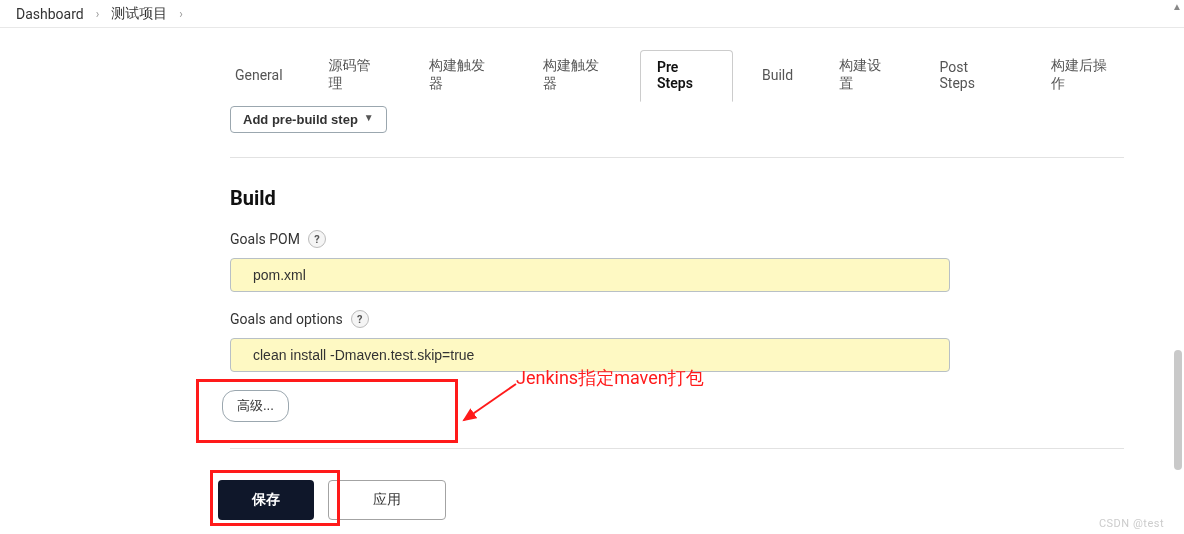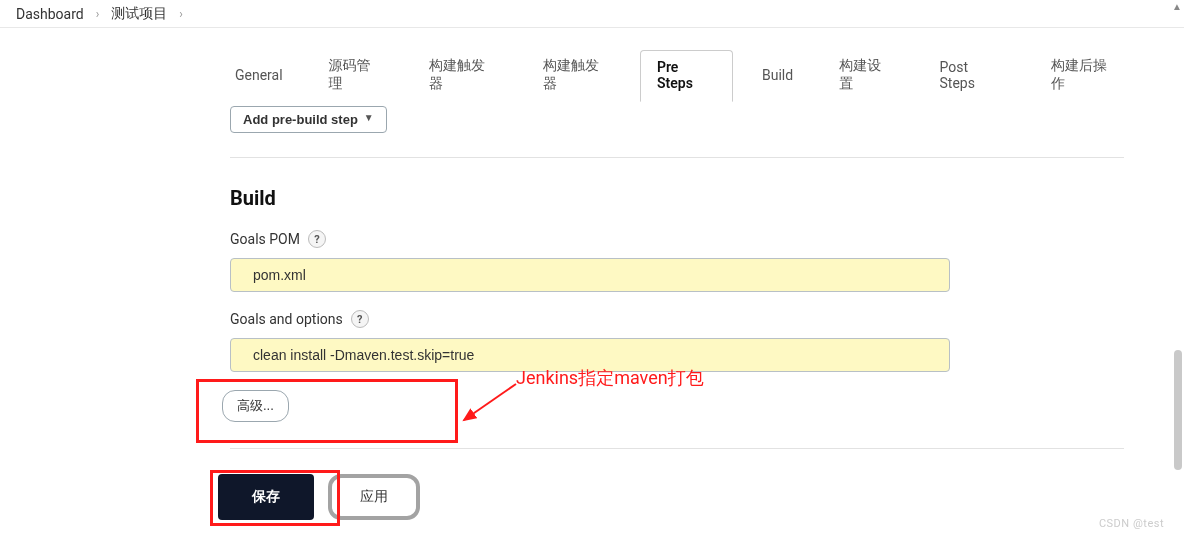--- a/index.html
+++ b/index.html
@@ -141,23 +141,23 @@
     border: none;
     padding: 10px 34px;
     border-radius: 4px;
     font-size: 14px;
     font-weight: 700;
     cursor: pointer;
   }
   .btn-secondary {
     background: #fff;
     color: #333;
-    border: 4px solid #a3a3a3;
-    padding: 10px 28px;
-    border-radius: 13px;
+    border: 1px solid #a3a3a3;
+    padding: 10px 44px;
+    border-radius: 4px;
     font-size: 14px;
     cursor: pointer;
   }
   
   .hl-goals {
     position: absolute;
     border: 3px solid #ff1a1a;
     pointer-events: none;
   }
   .hl-save {

